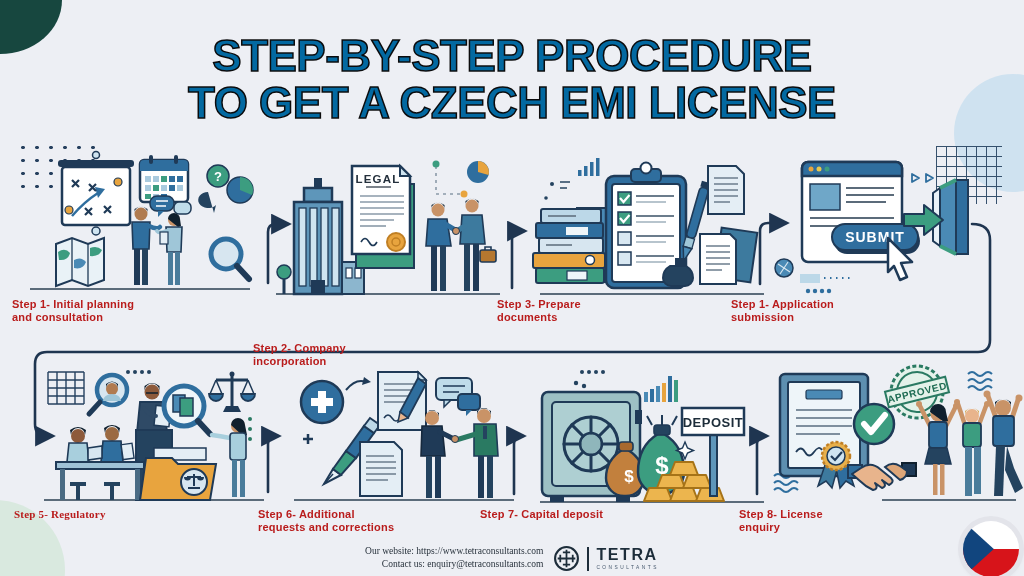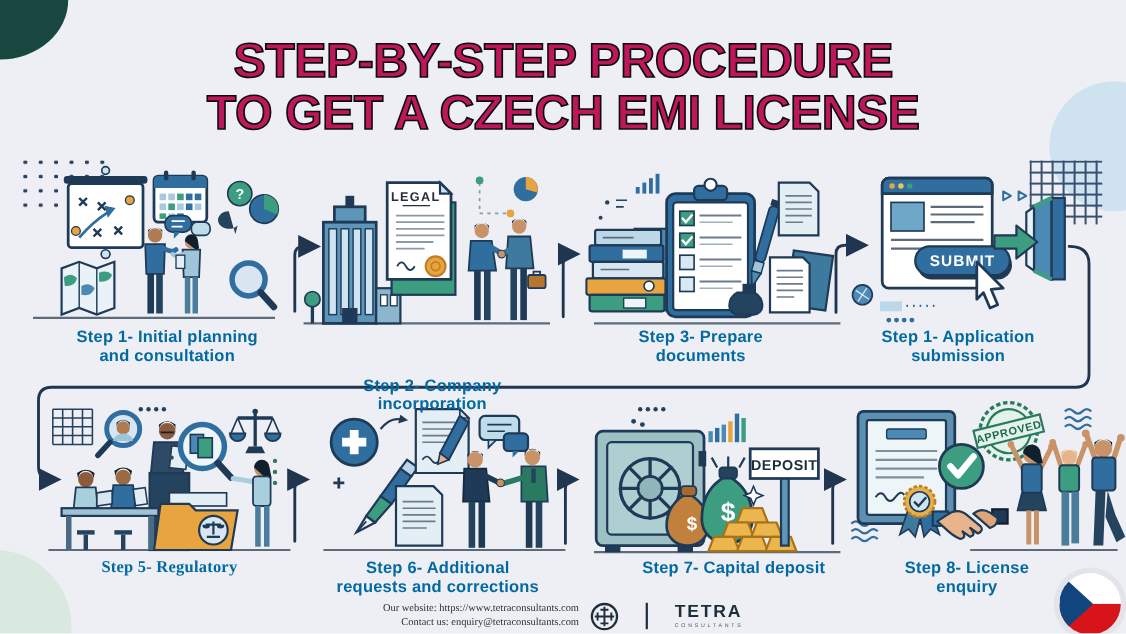--- a/index.html
+++ b/index.html
@@ -14,35 +14,35 @@
              background:#d9e9df;}
   .grid-tr{position:absolute;left:936px;top:146px;width:66px;height:58px;
            background-image:linear-gradient(#24415f 1.5px,transparent 1.5px),
                             linear-gradient(90deg,#24415f 1.5px,transparent 1.5px);
            background-size:10px 10px;opacity:.9;}
   .dots-1{position:absolute;left:16px;top:141px;width:86px;height:50px;
           background-image:radial-gradient(#27415f 1.7px,transparent 2px);
           background-size:14px 13px;}
   
   .title{position:absolute;top:33px;left:0;width:100%;text-align:center;font-weight:bold;
-         font-size:44px;line-height:1.06;color:#be185d;letter-spacing:-.5px;
+         font-size:44px;line-height:1.06;color:#0369a1;letter-spacing:-.5px;
          -webkit-text-stroke:1.5px #0b0b0c;}
   
   .connectors{position:absolute;left:0;top:0;width:1024px;height:576px;}
   
   .step{position:absolute;}
   .step svg{display:block;width:100%;height:100%;}
-  .step-label{position:absolute;width:280px;text-align:center;font-weight:bold;font-size:15px;
-              color:#0369a1;line-height:1.16;letter-spacing:.2px;}
+  .step-label{position:absolute;width:280px;font-weight:bold;font-size:11px;
+              color:#b91c1c;line-height:1.16;letter-spacing:.2px;}
   
   .footer{position:absolute;left:0;bottom:1px;width:100%;height:30px;display:flex;
-          align-items:center;justify-content:center;gap:10px;}
+          align-items:flex-start;justify-content:center;gap:10px;}
   .footer-text{text-align:right;font-family:"Liberation Serif",serif;font-size:9.5px;
                color:#27313b;line-height:1.4;}
-  .brand{display:flex;align-items:center;gap:24px;}
+  .brand{display:flex;align-items:center;gap:7px;}
   .brand-divider{width:2px;height:24px;background:#1d2d3a;}
   .brand-name{font-size:16px;font-weight:bold;letter-spacing:1.6px;color:#1d2d3a;line-height:1;}
   .brand-sub{font-size:4.8px;letter-spacing:2.5px;color:#44566b;margin-top:2px;}
   
   .flag{position:absolute;left:963px;top:521px;width:56px;height:56px;border-radius:50%;
         background:#fff;overflow:hidden;box-shadow:0 0 0 5px #e3e4ea,0 2px 6px rgba(0,0,0,.18);
         z-index:6;}
   .flag .red{position:absolute;left:0;bottom:0;width:100%;height:50%;background:#d7141a;}
   .flag .blue{position:absolute;left:0;top:0;width:100%;height:100%;background:#11457e;
         clip-path:polygon(0 0,55% 50%,0 100%);}
@@ -684,21 +684,21 @@
     <div>Step 1- Application</div>
       <div>submission</div>
   </div>
   <div class="step-label" style="left:14px;top:508px;font-family:Liberation Serif, serif;">
     <div>Step 5- Regulatory</div>
   </div>
   <div class="step-label" style="left:258px;top:508px;">
     <div>Step 6- Additional</div>
       <div>requests and corrections</div>
   </div>
-  <div class="step-label" style="left:527px;top:508px;">
+  <div class="step-label" style="left:480px;top:508px;">
     <div>Step 7- Capital deposit</div>
       <div></div>
   </div>
   <div class="step-label" style="left:739px;top:508px;">
     <div>Step 8- License</div>
       <div>enquiry</div>
   </div>
 
   <div class="footer">
     <div class="footer-text">

